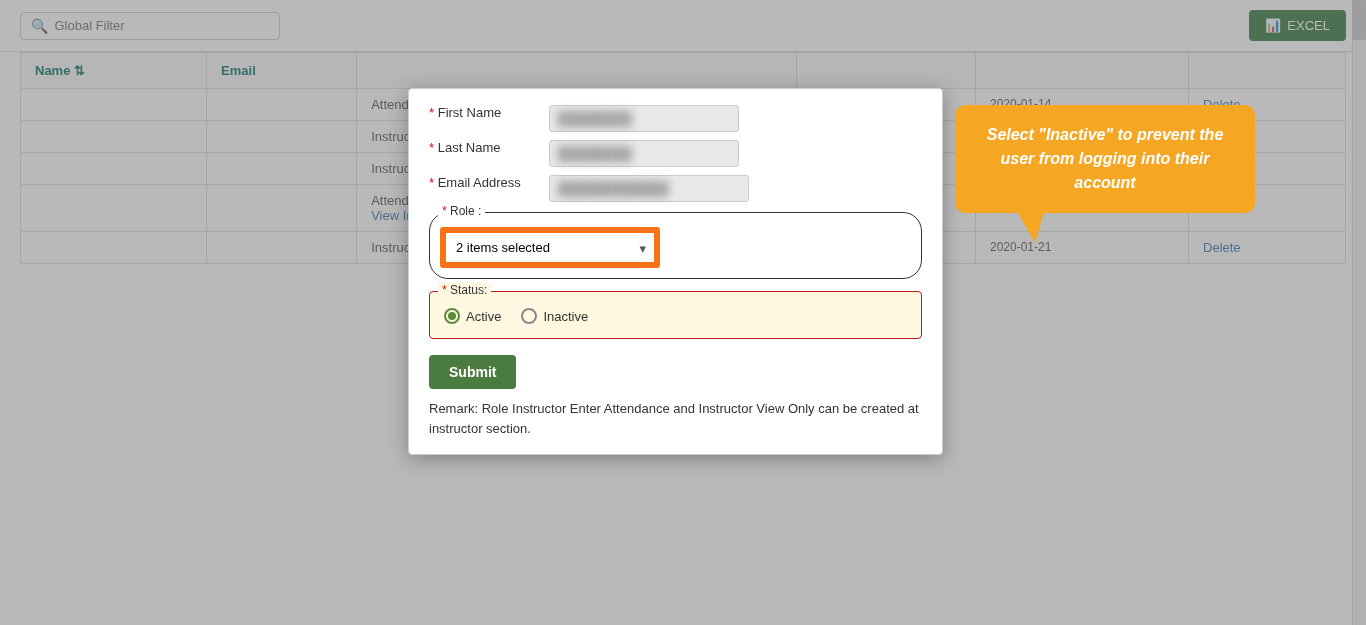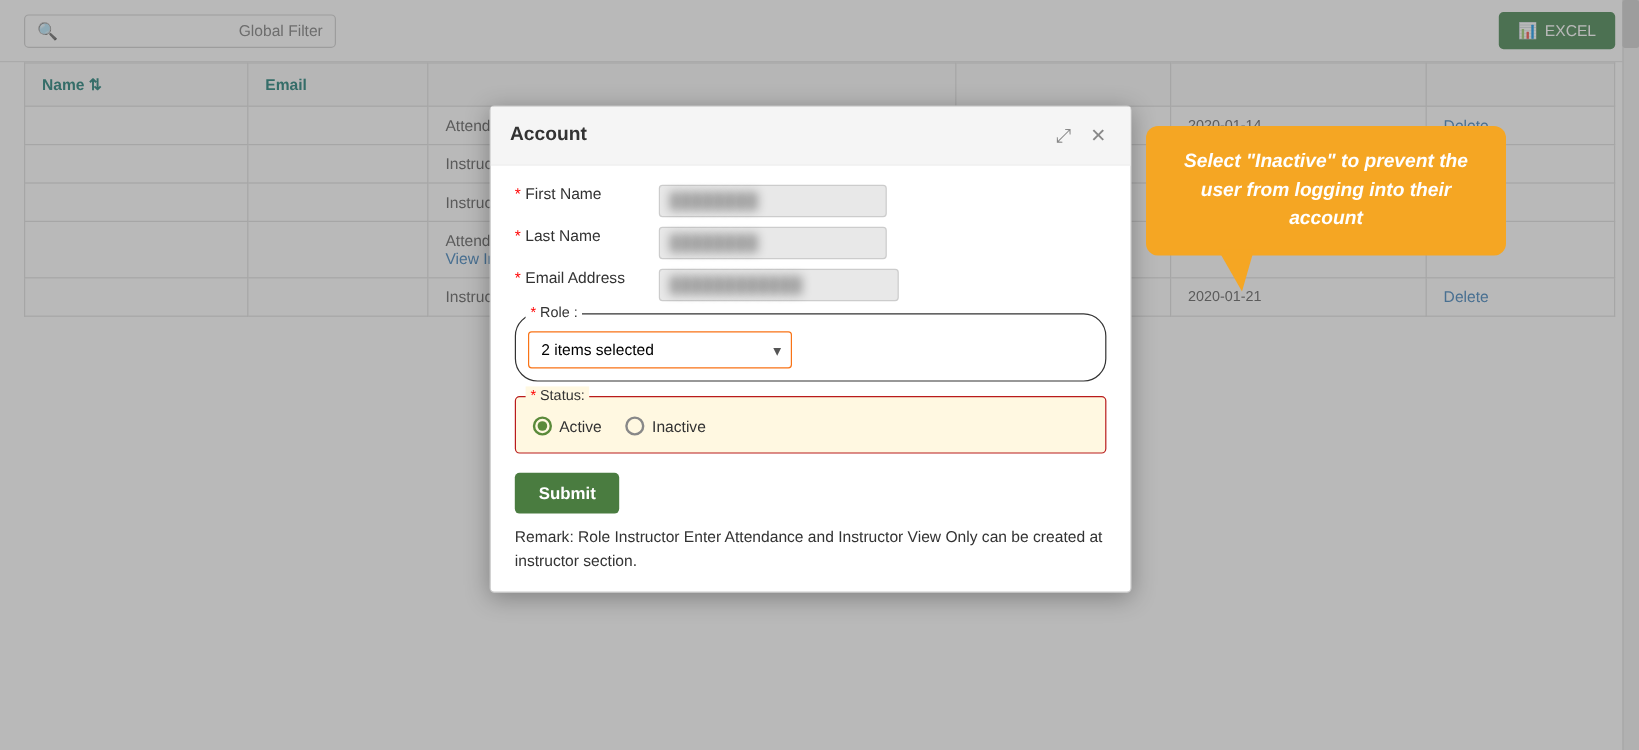--- a/index.html
+++ b/index.html
@@ -45,21 +45,20 @@
       margin-right: 6px;
     }
 
     .search-input {
       border: none;
       outline: none;
       font-size: 13px;
       color: #555;
       width: 100%;
       background: transparent;
-      text-align: right;
     }
 
     .excel-btn {
       background: #3a7d44;
       color: white;
       border: none;
       padding: 8px 16px;
       border-radius: 4px;
       cursor: pointer;
       font-size: 13px;
@@ -204,21 +203,21 @@
       color: #333;
       padding: 0 4px;
       position: absolute;
       top: -9px;
       left: 8px;
       background: #fff;
     }
 
     .role-select-display {
       width: 220px;
-      border: 1px solid #f97316;
+      border: 6px solid #f97316;
       border-radius: 3px;
       padding: 7px 30px 7px 10px;
       font-size: 13px;
       background: #fff;
       cursor: pointer;
       display: flex;
       align-items: center;
       justify-content: space-between;
       position: relative;
     }
@@ -460,31 +459,20 @@
     </table>
   </div>
 
   <div class="scrollbar-area">
     <div class="scrollbar-thumb"></div>
   </div>
 
   <div class="overlay"></div>
 
   <div class="modal">
-    <div class="modal-header">
-      <span class="modal-title">Account</span>
-      <div class="modal-header-actions">
-        <button class="modal-action-btn" title="Expand">
-          <span>⤢</span>
-        </button>
-        <button class="modal-action-btn" title="Close">
-          <span>✕</span>
-        </button>
-      </div>
-    </div>
     <div class="modal-body">
 
       
       <div class="form-row">
         <label class="form-label">
           <span class="required-star">*</span>
           <span>First Name</span>
         </label>
         <div class="blurred-input">████████</div>
       </div>

